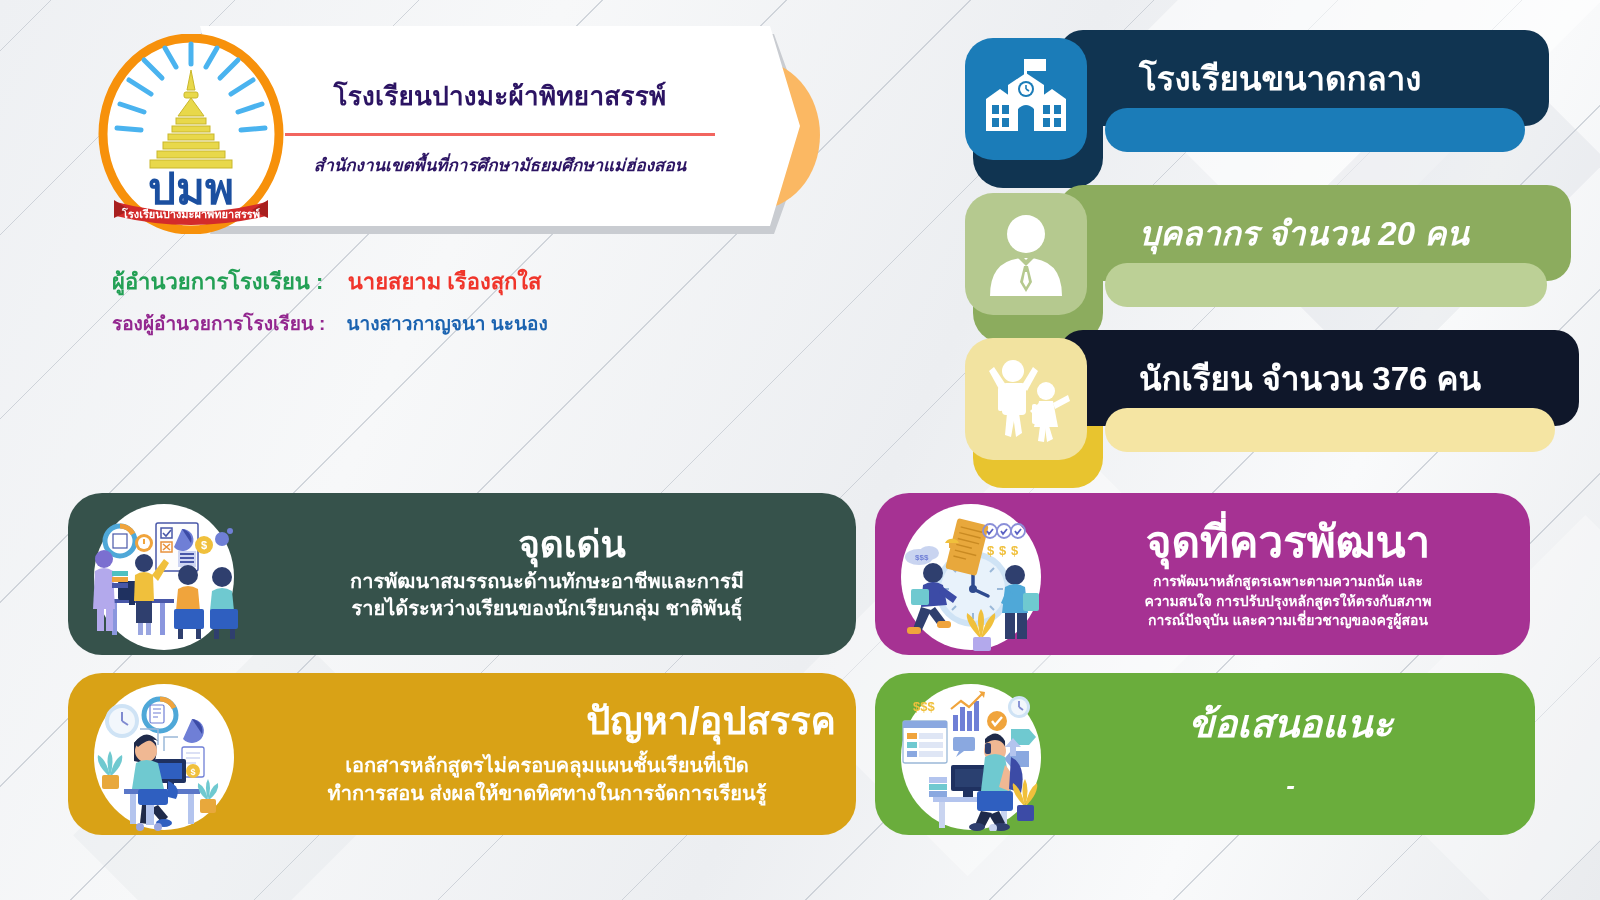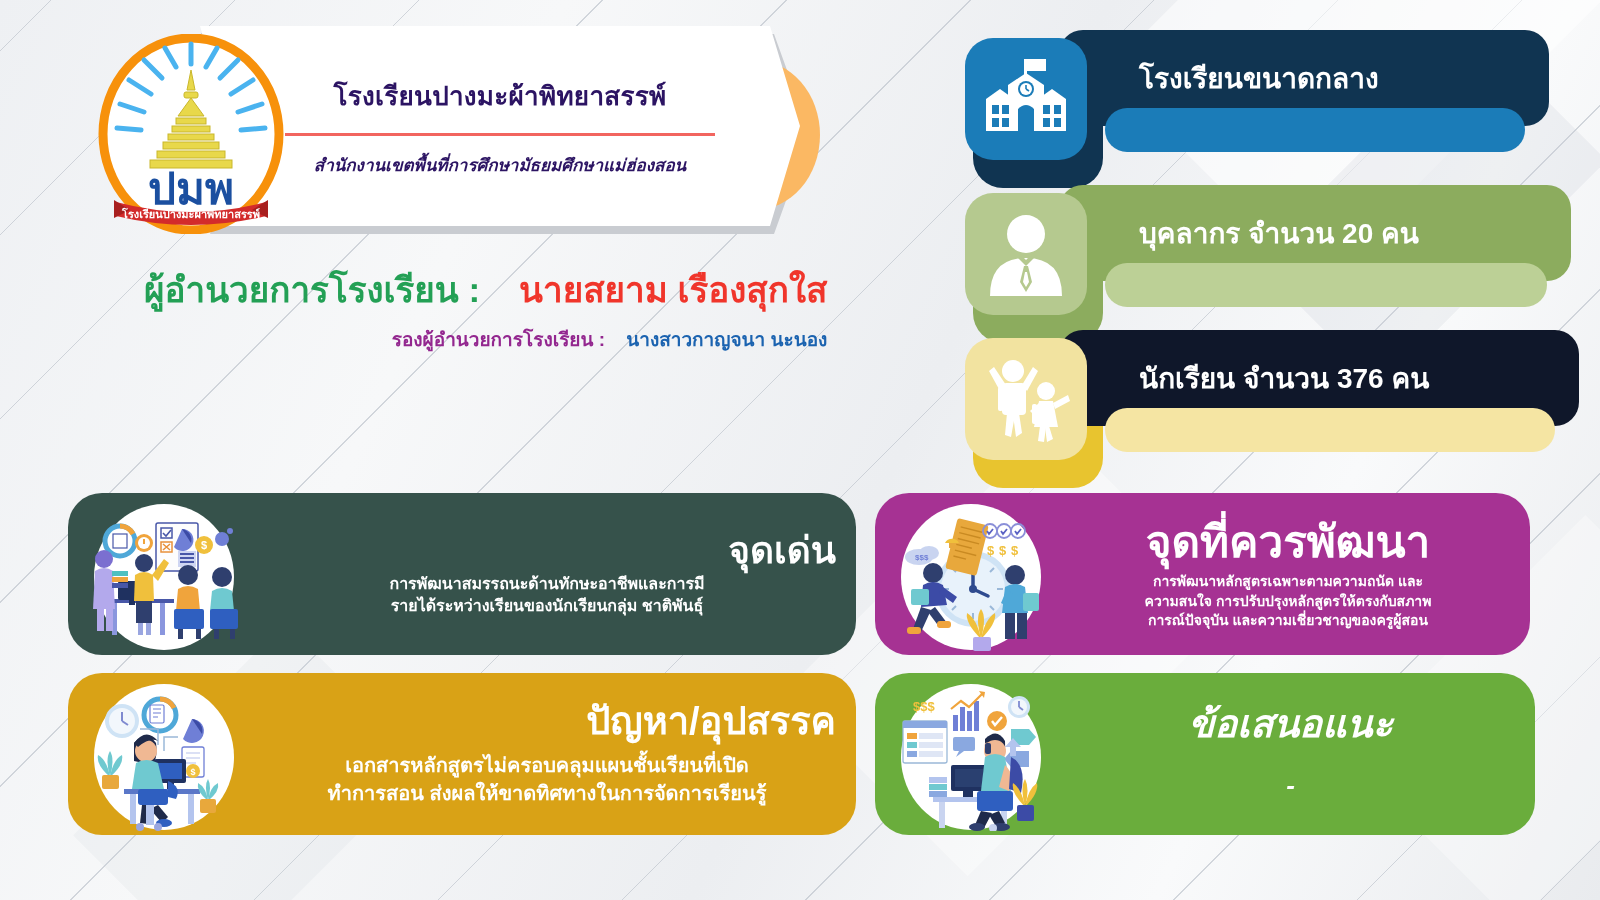--- a/index.html
+++ b/index.html
@@ -68,39 +68,39 @@
     font-size:26px; font-weight:bold; color:#2c1463; letter-spacing:.3px; white-space:nowrap;
   }
   .hdr-rule { width:430px; height:3px; background:#f2655f; margin:13px 0 11px; }
   .hdr-sub { font-size:17px; font-weight:bold; color:#2c1463; white-space:nowrap;font-style:italic; }
 
   
   #logo { position:absolute; left:96px; top:34px; width:190px; height:200px; z-index:5; }
 
   
   #dir { position:absolute; left:112px; top:268px; z-index:4; }
-  .dir-row1 { font-size:35px; font-weight:bold; white-space:nowrap; line-height:1.25;margin-left:32px; }
+  .dir-row1 { font-size:22px; font-weight:bold; white-space:nowrap; line-height:1.25; }
   .dir-row2 { font-size:19px; font-weight:bold; white-space:nowrap; margin-top:16px; line-height:1.25;text-align:right; }
   .c-green  { color:#23a055; }
   .c-red    { color:#f0352b; }
   .c-purple { color:#93278f; }
   .c-blue   { color:#1b63b0; }
 
   
   .stat { position:absolute; z-index:4; }
   .stat .shadow-tile {
     position:absolute; left:18px; top:28px; width:130px; height:130px; border-radius:30px;
   }
   .stat .bar {
     position:absolute; left:104px; top:0; height:96px; border-radius:24px;
     display:flex; align-items:center;
   }
   .stat .bar-label {
     color:#ffffff; font-weight:bold; white-space:nowrap;
-    margin-left:80px; font-size:28px;
+    margin-left:80px; font-size:33px;
   }
   .stat .inner-bar {
     position:absolute; left:150px; height:44px; border-radius:22px;
   }
   .stat .icon-tile {
     position:absolute; left:10px; top:8px; width:122px; height:122px; border-radius:28px;
     display:flex; align-items:center; justify-content:center; overflow:hidden;
   }
 
   
@@ -213,21 +213,21 @@
       <rect x="65" y="54" width="7" height="9" fill="#1b7cb8"></rect>
       <rect x="76" y="54" width="7" height="9" fill="#1b7cb8"></rect>
       <rect x="65" y="67" width="7" height="9" fill="#1b7cb8"></rect>
       <rect x="76" y="67" width="7" height="9" fill="#1b7cb8"></rect>
     </svg>
   </div>
 </div>
 
 <div class="stat" style="left:955px;top:185px;width:600px;height:165px;">
   <div class="shadow-tile" style="background:#8cac5e;"></div>
-  <div class="bar" style="width:512px;background:#8cac5e;">
+  <div class="bar" style="width:512px;background:#8cac5e;font-style:italic;">
     <span class="bar-label">บุคลากร จำนวน 20 คน</span>
   </div>
   <div class="inner-bar" style="top:78px;width:442px;background:#bcd096;"></div>
   <div class="icon-tile" style="background:#b5c98f;">
     <svg width="92" height="92" viewBox="0 0 92 92">
       <circle cx="46" cy="26" r="19" fill="#fff"></circle>
       <path d="M10,88 Q10,50 46,50 Q82,50 82,88 Z" fill="#fff"></path>
       <path d="M38,50 L46,58 L54,50 L50,48 L46,52 L42,48 Z" fill="#b5c98f"></path>
       <path d="M44,58 L48,58 L52,74 L46,84 L40,74 Z" fill="#b5c98f"></path>
       <path d="M45,64 L47,64 L49,74 L46,79 L43,74 Z" fill="#fff"></path>
@@ -325,23 +325,23 @@
       </g>
       <g>
           <circle cx="140" cy="76" r="10" fill="#2f3f6e"></circle>
         <path d="M130,90 q10,-6 20,0 l2,20 h-24 z" fill="#6fc9d0"></path>
         <rect x="128" y="108" width="28" height="20" rx="2" fill="#2f5fc0"></rect>
         <rect x="132" y="128" width="5" height="10" fill="#2f3f6e"></rect>
         <rect x="148" y="128" width="5" height="10" fill="#2f3f6e"></rect>
       </g>
     </svg>
   </div>
-  <div class="body" style="left:190px;right:20px;align-items:flex-end;">
+  <div class="body" style="left:190px;right:20px;align-items:center;">
     <div class="ftitle" style="font-size:37px;margin-left:50px;">จุดเด่น</div>
-    <div class="fdesc" style="font-size:16px;margin-top:2px;white-space:pre-line;text-align:center;width:100%;">การพัฒนาสมรรถนะด้านทักษะอาชีพและการมี
+    <div class="fdesc" style="font-size:20px;margin-top:2px;white-space:pre-line;text-align:center;width:100%;">การพัฒนาสมรรถนะด้านทักษะอาชีพและการมี
 รายได้ระหว่างเรียนของนักเรียนกลุ่ม ชาติพันธุ์</div>
   </div>
 </div>
 
 <div class="feat" style="left:875px;top:493px;width:655px;height:162px;background:#a63293;">
   <div class="art">
     <svg width="160" height="150" viewBox="0 0 160 150">
       <ellipse cx="82" cy="76" rx="70" ry="73" fill="#ffffff"></ellipse>
       <circle cx="84" cy="88" r="38" fill="#cfe3f5"></circle>
       <circle cx="84" cy="88" r="32" fill="#e8f2fb"></circle>

